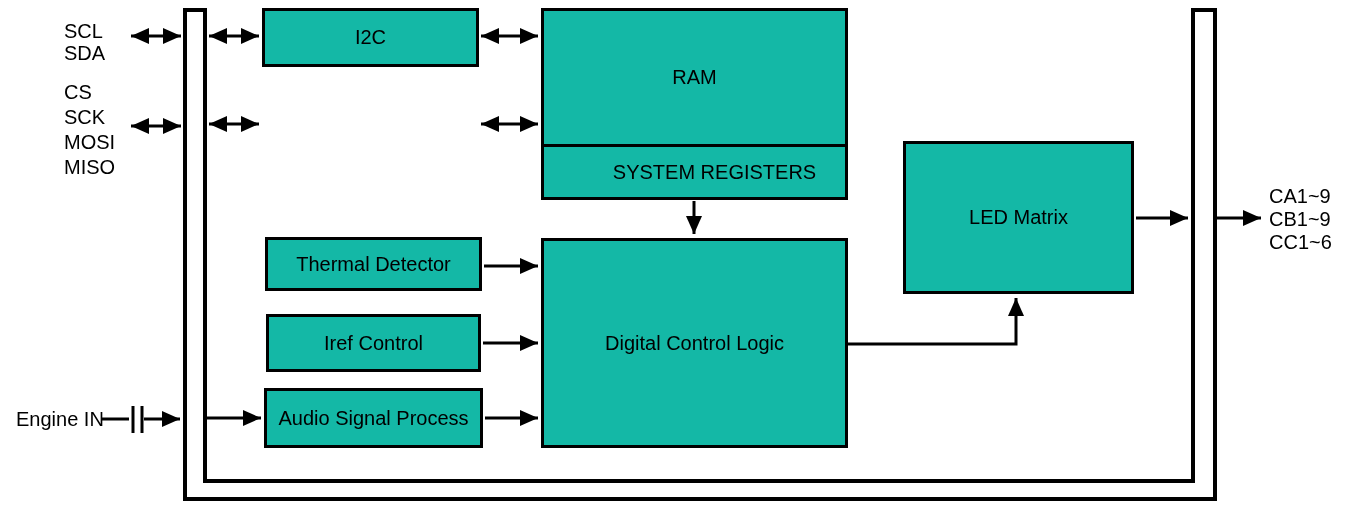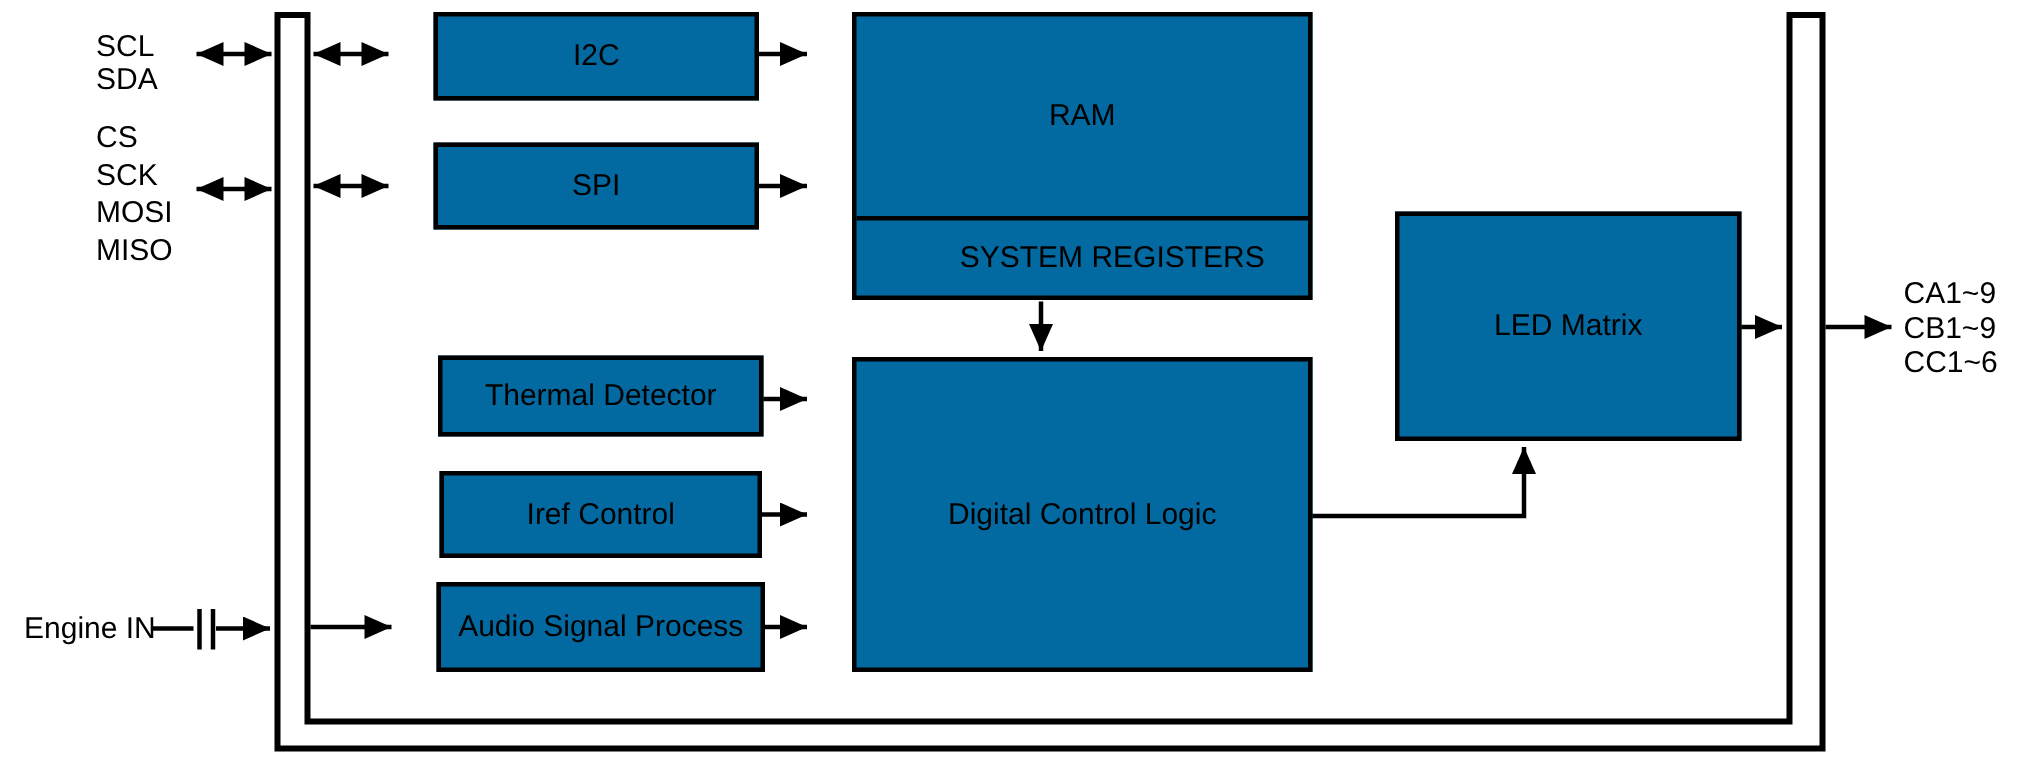--- a/index.html
+++ b/index.html
@@ -20,28 +20,27 @@
     position: absolute;
     left: 0;
     top: 0;
     width: 1357px;
     height: 522px;
   }
   .block {
     position: absolute;
     box-sizing: border-box;
     border: 3px solid #000000;
-    background: #0369a1;
+    background: #14b8a6;
     display: flex;
     align-items: center;
     justify-content: center;
     text-align: center;
     font-size: 20px;
     line-height: 23px;
-    margin-left: 27px;
   }
   .block.stacked {
     flex-direction: column;
     align-items: stretch;
     justify-content: flex-start;
     padding: 0;
   }
   .block .row {
     display: flex;
     align-items: center;
@@ -99,23 +98,20 @@
     <path d="M848,344 L1016,344 L1016,298" fill="none" stroke="#000000" stroke-width="3" marker-end="url(#arr)"></path>
 
     <line x1="1136" y1="218" x2="1188" y2="218" stroke="#000000" stroke-width="3" marker-end="url(#arr)"></line>
     <line x1="1217" y1="218" x2="1261" y2="218" stroke="#000000" stroke-width="3" marker-end="url(#arr)"></line>
   </svg>
 
   <div class="block" style="left:262px; top:8px; width:217px; height:59px;">
     <span>I2C</span>
   </div>
 
-  <div class="block" style="left:262px; top:95px; width:217px; height:58px;">
-    <span>SPI</span>
-  </div>
 
   <div class="block stacked" style="left:541px; top:8px; width:307px; height:192px;">
     <div class="row" style="height:133px;">
       <span>RAM</span>
     </div>
     <div class="row" style="flex:1; border-top:3px solid #000000;padding-left:40px;">
       <span>SYSTEM REGISTERS</span>
     </div>
   </div>
 

